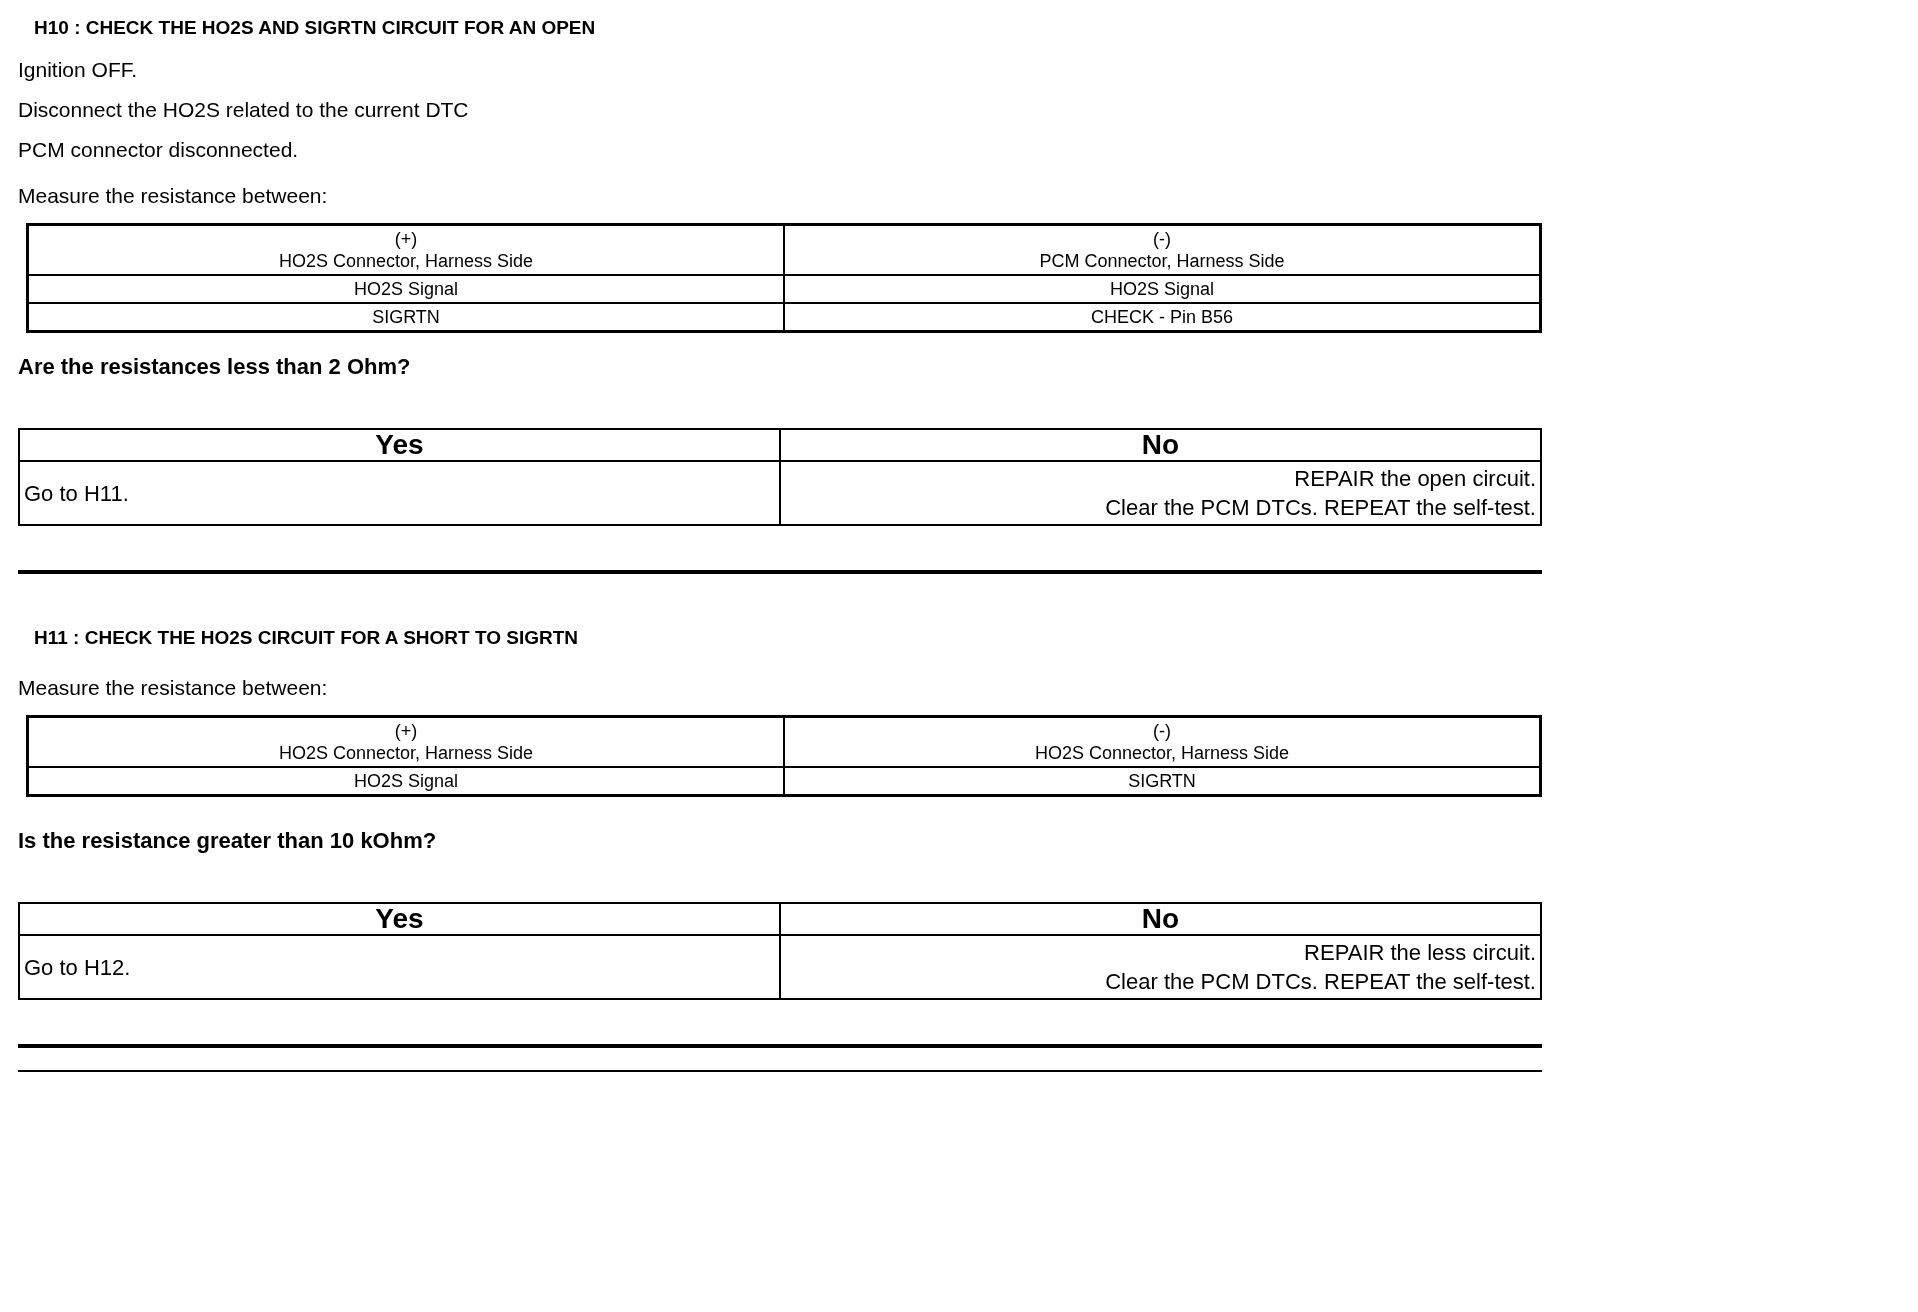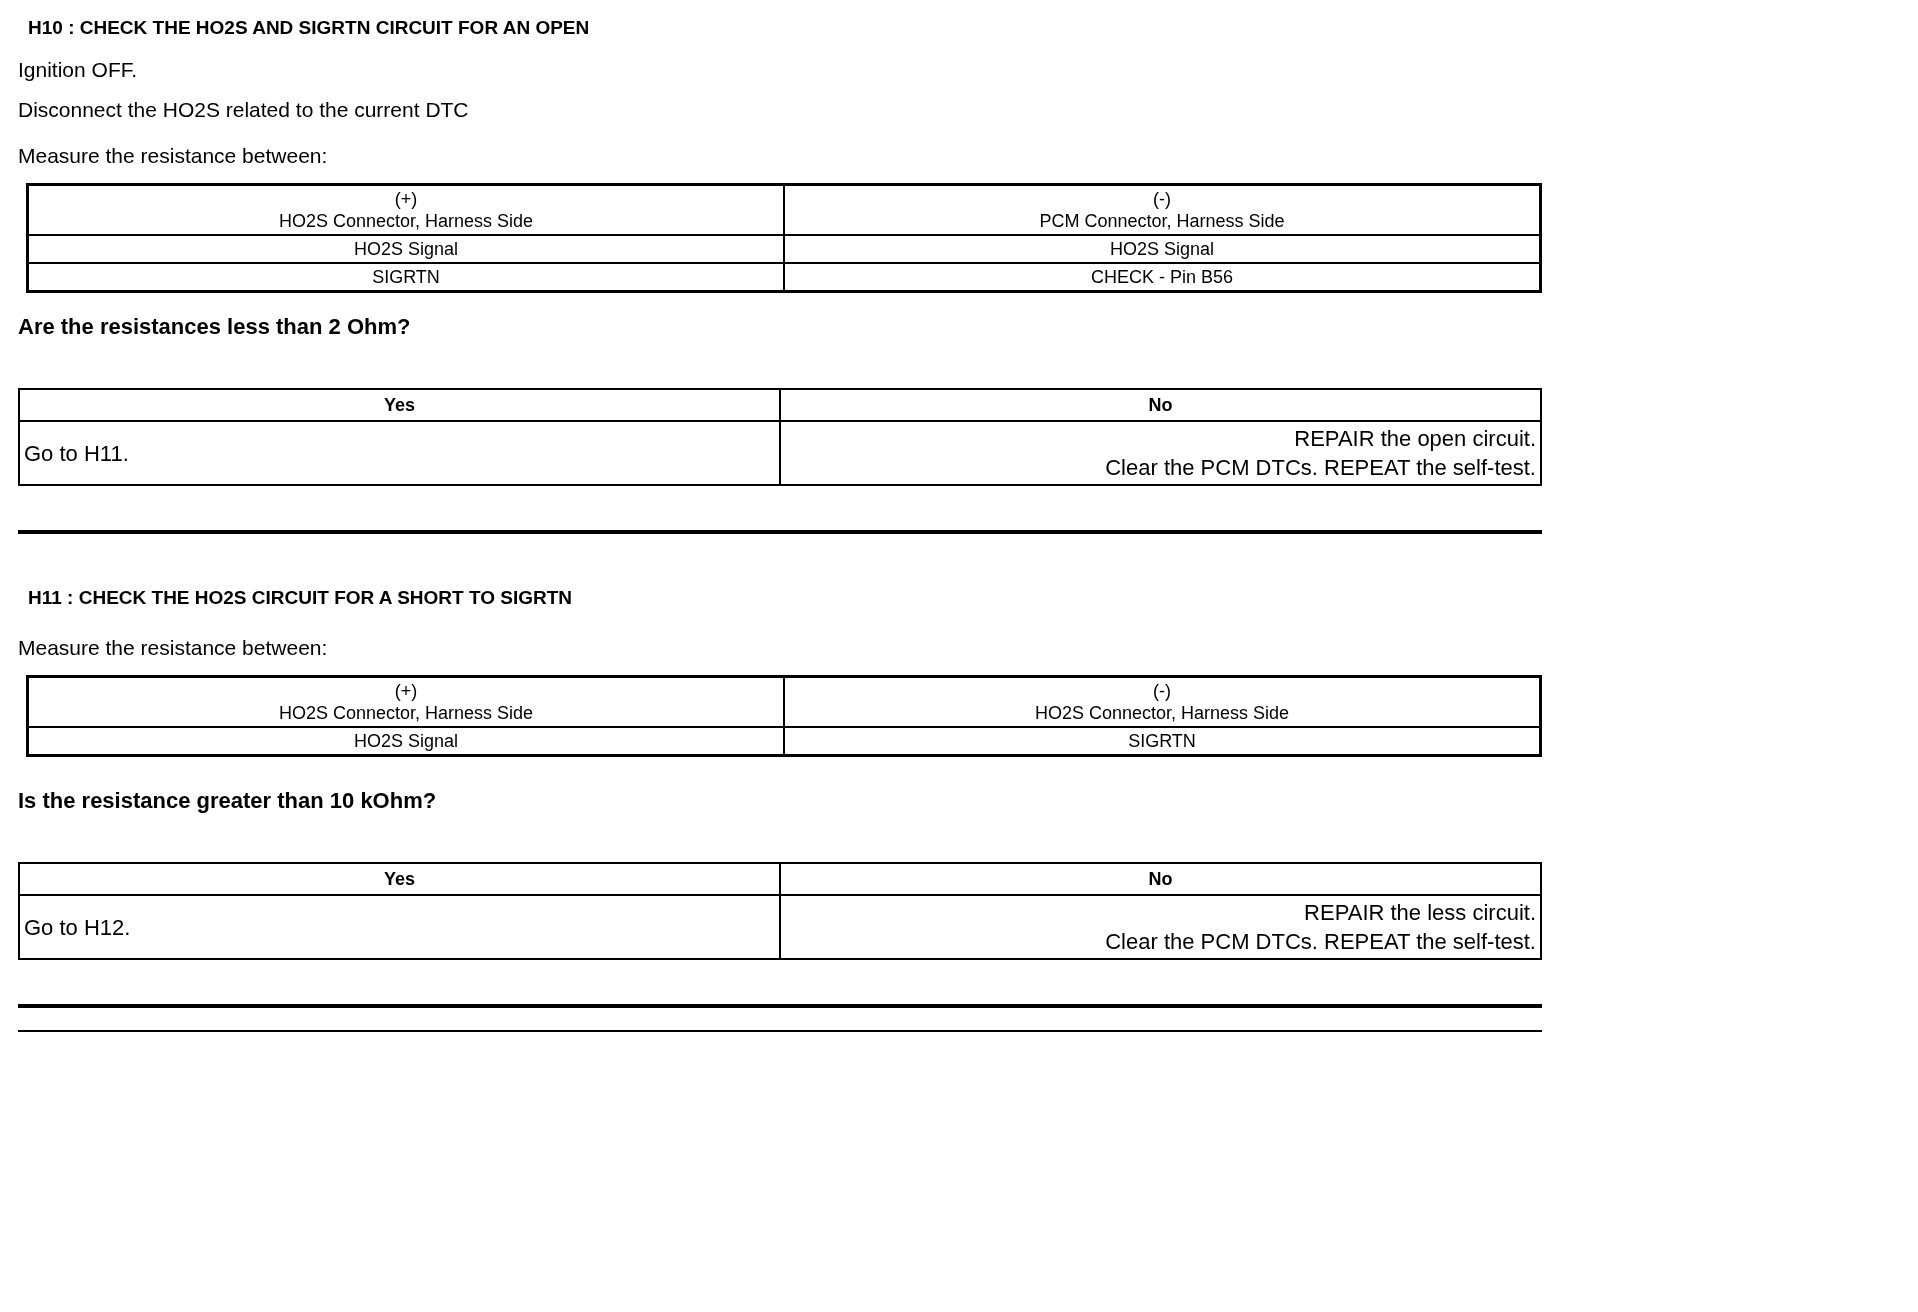--- a/index.html
+++ b/index.html
@@ -11,21 +11,21 @@
     color: #000000;
     font-family: "Liberation Sans", sans-serif;
     overflow: hidden;
   }
   .page { padding: 16px 18px 0 18px; }
 
   .section-heading {
     font-size: 19px;
     font-weight: bold;
     line-height: 23px;
-    margin: 0 0 18px 10px;
+    margin: 0 0 18px 16px;
   }
   .step-line {
     font-size: 21px;
     line-height: 26px;
     margin: 8px 0 14px 0;
   }
   .measure-intro {
     font-size: 21px;
     line-height: 26px;
     margin: 20px 0 14px 0;
@@ -60,21 +60,21 @@
 
   .decision-table {
     width: 1524px;
     margin-top: 48px;
     border: 2px solid #000;
     table-layout: fixed;
   }
   .decision-table th {
     border: 2px solid #000;
     width: 50%;
-    font-size: 18px;
+    font-size: 28px;
     font-weight: bold;
     line-height: 26px;
     padding: 2px 4px;
     text-align: center;
   }
   .decision-table td {
     border: 2px solid #000;
     font-size: 22px;
     line-height: 29px;
     padding: 2px 4px;
@@ -95,20 +95,21 @@
 </head>
 <body>
 
 <div class="page">
 
   <section>
     <h1 class="section-heading">H10 : CHECK THE HO2S AND SIGRTN CIRCUIT FOR AN OPEN</h1>
 
     <p class="step-line">Ignition OFF.</p>
     <p class="step-line">Disconnect the HO2S related to the current DTC</p>
+    <p class="step-line">PCM connector disconnected.</p>
 
     <p class="measure-intro">Measure the resistance between:</p>
 
     <table class="measure-table">
       <tbody>
         <tr>
           <td>
             <div>(+)</div>
             <div>HO2S Connector, Harness Side</div>
           </td>

